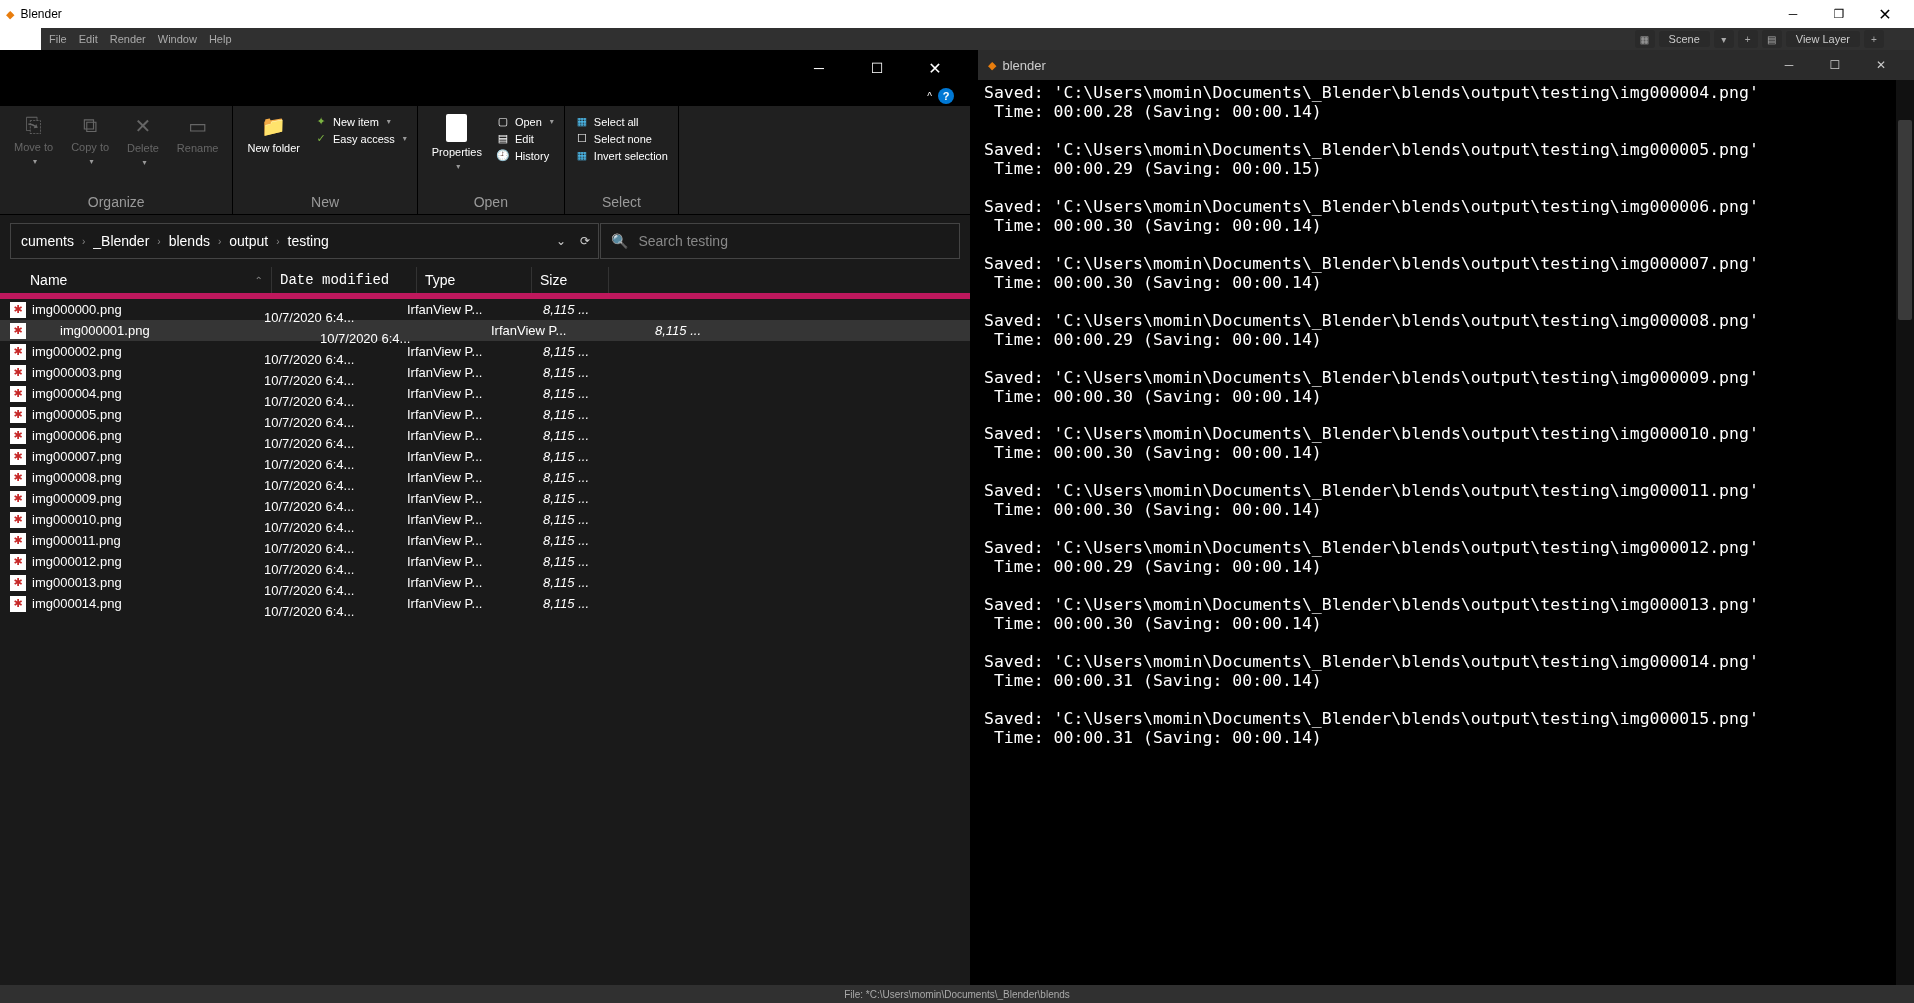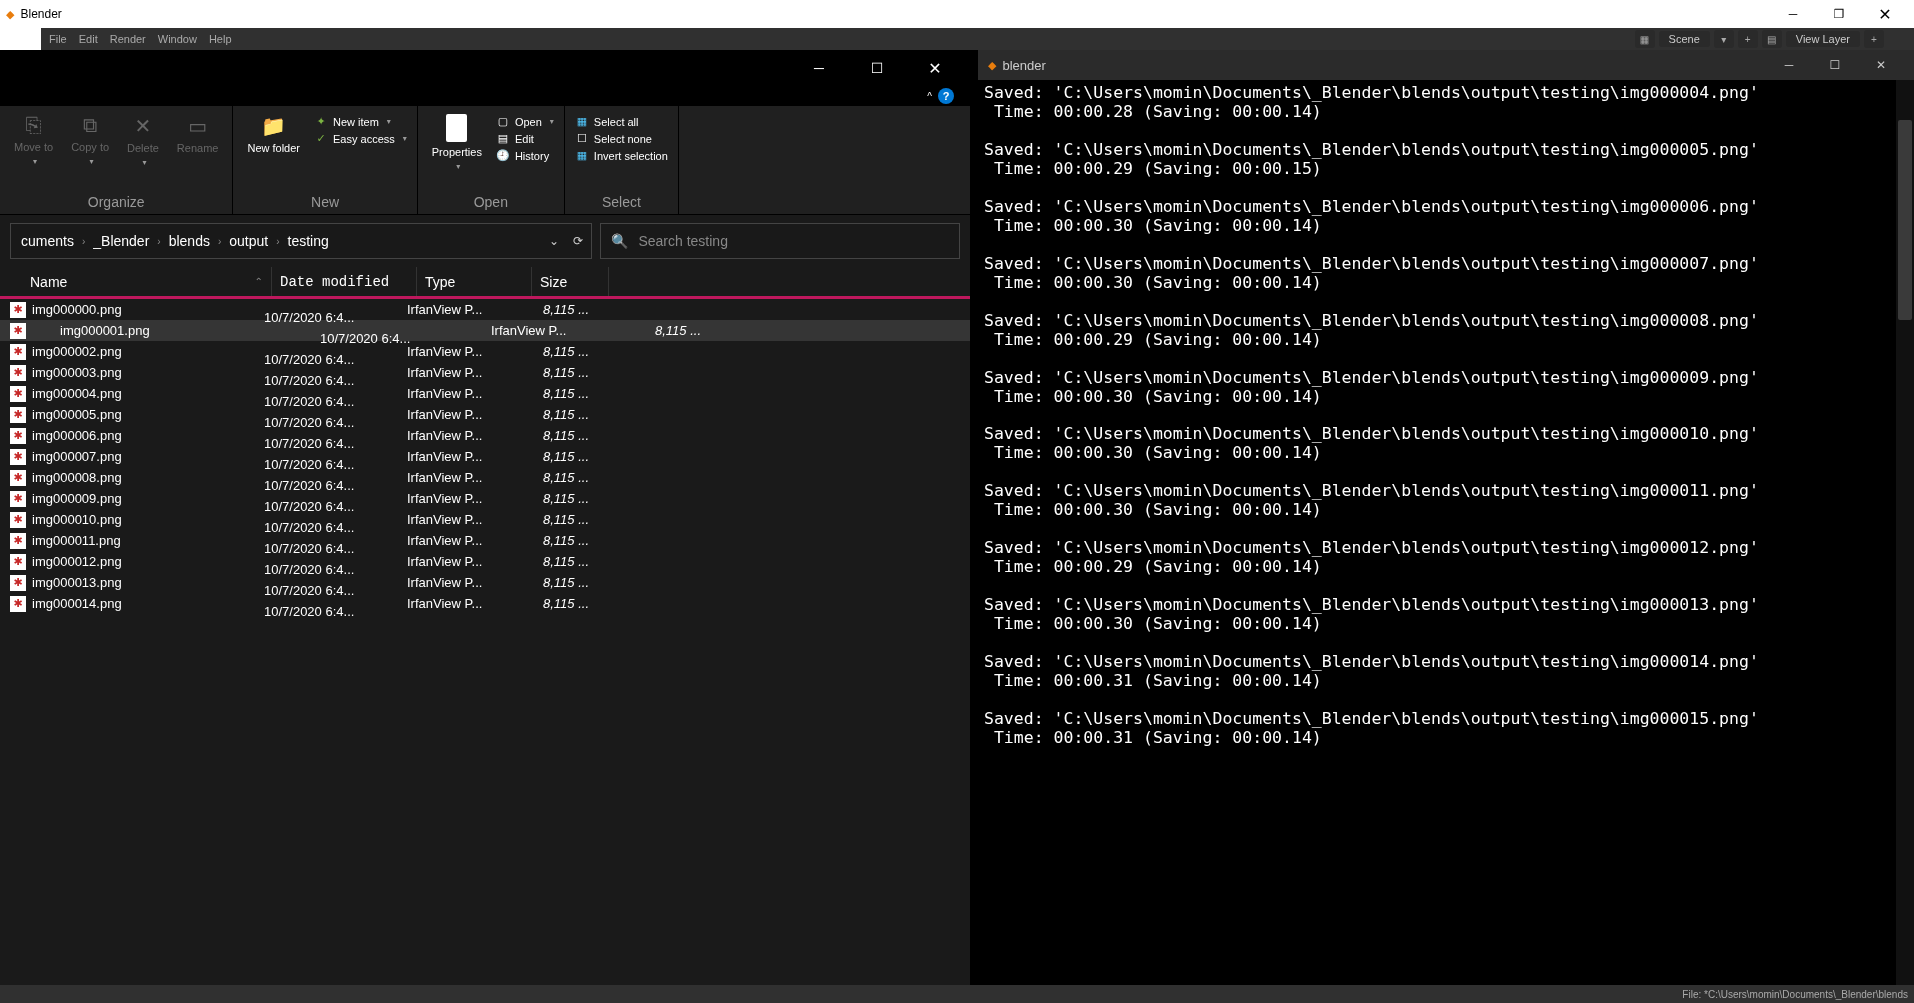--- a/index.html
+++ b/index.html
@@ -45,30 +45,30 @@
 .rib-col { display: flex; flex-direction: column; gap: 2px; padding-top: 4px; }
 .rib-small { display: flex; align-items: center; gap: 5px; font-size: 11px; color: #fff; padding: 1px 4px; white-space: nowrap; }
 .rib-small .ic { font-size: 11px; width: 14px; text-align: center; }
 .rib-small .ic.green { color: #7cb342; }
 .rib-small .ic.blue { color: #4fc3f7; }
 .rib-small .ic.hist { color: #4fc3f7; }
 .group-label { font-size: 14px; color: #999; padding: 2px 0; margin-top: 16px; }
 .drop-arrow { font-size: 8px; margin-left: 3px; color: #999; }
 
 
-.addr-row { display: flex; padding: 8px 10px; gap: 8px; background: #1a1a1a; }
+.addr-row { display: flex; padding: 8px 10px; gap: 1px; background: #1a1a1a; }
 .addr-bar { flex: 1; height: 36px; border: 1px solid #444; background: #191919; display: flex; align-items: center; padding: 0 8px; font-size: 14px; color: #fff; }
 .addr-bar .crumb { padding: 0 2px; }
 .addr-bar .sep { color: #888; padding: 0 6px; font-size: 10px; }
 .addr-bar .tail { margin-left: auto; display: flex; gap: 14px; color: #ccc; font-size: 12px; align-items: center; }
 .search-bar { width: 360px; height: 36px; border: 1px solid #444; background: #191919; display: flex; align-items: center; padding: 0 10px; gap: 10px; color: #888; font-size: 14px; }
 .search-bar .mag { font-size: 14px; }
 
 
-.file-headers { display: flex; border-bottom: 3px solid #be185d; background: #1a1a1a; height: 32px; align-items: center; font-size: 14px; color: #fff; padding-left: 22px; }
+.file-headers { display: flex; border-bottom: 6px solid #be185d; background: #1a1a1a; height: 32px; align-items: center; font-size: 14px; color: #fff; padding-left: 22px; }
 .file-headers .col { border-right: 1px solid #333; height: 100%; display: flex; align-items: center; padding: 0 8px; }
 .col-name { width: 250px; }
 .col-date { width: 145px; font-family: Liberation Mono, monospace; }
 .col-type { width: 115px; }
 .col-size { width: 77px; }
 .file-list { flex: 1; overflow: hidden; }
 .file-row { display: flex; align-items: center; height: 21px; font-size: 13px; color: #fff; padding-left: 10px; }
 .file-row.selected { background: #353535; gap: 28px; }
 .file-row .fic { width: 16px; height: 16px; background: #fff; margin-right: 6px; position: relative; display: inline-flex; align-items: center; justify-content: center; }
 .file-row .fic::after { content: '✱'; color: #c62828; font-size: 11px; }
@@ -86,21 +86,21 @@
   height: 30px; background: #2b2b2b; display: flex; align-items: center; padding: 0 10px; color: #ccc; font-size: 13px;
 }
 .console-titlebar .logo { color: #e87d0d; margin-right: 6px; font-size: 11px; }
 .console-titlebar .title { flex: 1; }
 .console-titlebar .wbtn { width: 46px; height: 30px; display: inline-flex; align-items: center; justify-content: center; font-size: 12px; color: #ccc; }
 .console-body { flex: 1; padding: 4px 6px; font-family: 'Consolas', monospace; font-size: 16.5px; color: #fff; line-height: 1.15; white-space: pre; overflow: hidden; position: relative; }
 .console-scroll { position: absolute; right: 0; top: 30px; bottom: 0; width: 18px; background: #111; }
 .console-scroll .thumb { position: absolute; left: 2px; right: 2px; top: 40px; height: 200px; background: #3a3a3a; border-radius: 2px; }
 
 
-.blender-status { position: absolute; bottom: 0; left: 0; right: 0; height: 18px; background: #303030; color: #aaa; font-size: 10px; display: flex; justify-content: flex-end; align-items: center; padding: 0 6px; }
+.blender-status { position: absolute; bottom: 0; left: 0; right: 0; height: 18px; background: #303030; color: #aaa; font-size: 10px; display: flex; justify-content: center; align-items: center; padding: 0 6px; }
 </style>
 </head>
 <body>
 
 <div class="blender-titlebar">
   <span class="logo">◆</span>
   <span class="title">Blender</span>
   <span class="wbtn">─</span>
   <span class="wbtn">❐</span>
   <span class="wbtn close">✕</span>

